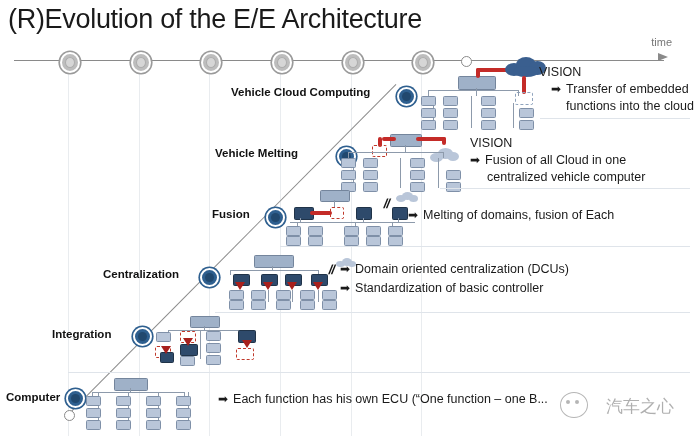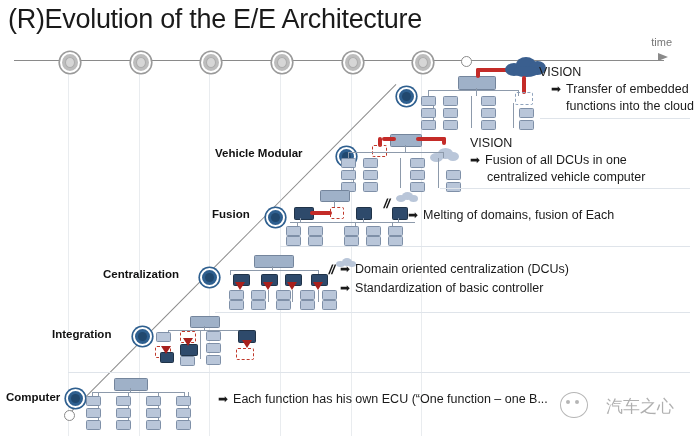--- a/index.html
+++ b/index.html
@@ -144,20 +144,21 @@
   <div class="tick" style="left:131px;"></div>
   <div class="tick" style="left:201px;"></div>
   <div class="tick" style="left:272px;"></div>
   <div class="tick" style="left:343px;"></div>
   <div class="tick" style="left:413px;"></div>
   <div class="tick-hollow" style="left:461px;"></div>
 
   <div class="diagonal" style="left:68px;top:414px;width:465px;transform:rotate(-45.2deg);"></div>
   <div class="tick-hollow" style="left:64px;top:410px;"></div>
 
+  <div class="stage-label" style="left:231px;top:86px;">Vehicle Cloud Computing</div>
   <div class="stage-node ring" style="left:397px;top:87px;"></div>
 
   <div>
     <div class="ecu wide dark" style="left:458px;top:76px;width:36px;height:12px;"></div>
     <div class="redwire h" style="left:476px;top:68px;width:46px;"></div>
     <div class="redwire v" style="left:476px;top:68px;height:10px;"></div>
     <div class="redwire v" style="left:518px;top:68px;height:6px;"></div>
     <div class="cloud cloud-blue" style="left:505px;top:56px;width:42px;height:22px;">
       <div class="c1" style="left:0px;top:7px;width:18px;height:13px;"></div>
       <div class="c2" style="left:11px;top:1px;width:20px;height:16px;"></div>
@@ -189,21 +190,21 @@
     <div class="ecu small" style="left:519px;top:120px;"></div>
   </div>
 
   <div class="vision-head" style="left:539px;top:65px;">VISION</div>
   <div class="bullet" style="left:551px;top:82px;">
     <span class="arrow">➡</span><span>Transfer of embedded</span>
   </div>
   <div class="bullet" style="left:566px;top:99px;">functions into  the cloud</div>
   <div class="band-sep" style="left:540px;top:118px;width:150px;"></div>
 
-  <div class="stage-label" style="left:215px;top:147px;">Vehicle Modular</div>
+  <div class="stage-label" style="left:215px;top:147px;">Vehicle Melting</div>
   <div class="stage-node ring" style="left:337px;top:147px;"></div>
 
   <div>
     <div class="ecu wide dark" style="left:390px;top:134px;width:30px;height:11px;"></div>
     <div class="redwire h" style="left:382px;top:137px;width:14px;"></div>
     <div class="redwire h" style="left:416px;top:137px;width:30px;"></div>
     <div class="redwire v" style="left:442px;top:137px;height:8px;"></div>
     <div class="redwire v" style="left:378px;top:137px;height:10px;"></div>
     <div class="dashbox" style="left:372px;top:145px;width:13px;height:10px;"></div>
 
@@ -230,21 +231,21 @@
     <div class="ecu small" style="left:363px;top:182px;"></div>
     <div class="ecu small" style="left:410px;top:158px;"></div>
     <div class="ecu small" style="left:410px;top:170px;"></div>
     <div class="ecu small" style="left:410px;top:182px;"></div>
     <div class="ecu small" style="left:446px;top:170px;"></div>
     <div class="ecu small" style="left:446px;top:182px;"></div>
   </div>
 
   <div class="vision-head" style="left:470px;top:136px;">VISION</div>
   <div class="bullet" style="left:470px;top:153px;">
-    <span class="arrow">➡</span><span>Fusion of all DCUs in one</span>
+    <span class="arrow">➡</span><span>Fusion of all Cloud in one</span>
   </div>
   <div class="bullet" style="left:487px;top:170px;">centralized vehicle computer</div>
   <div class="band-sep" style="left:440px;top:188px;width:250px;"></div>
 
   <div class="stage-label" style="left:212px;top:208px;">Fusion</div>
   <div class="stage-node ring" style="left:266px;top:208px;"></div>
 
   <div>
     <div class="ecu wide" style="left:320px;top:190px;width:28px;height:10px;"></div>
     <div class="wire v" style="left:334px;top:200px;height:8px;"></div>

